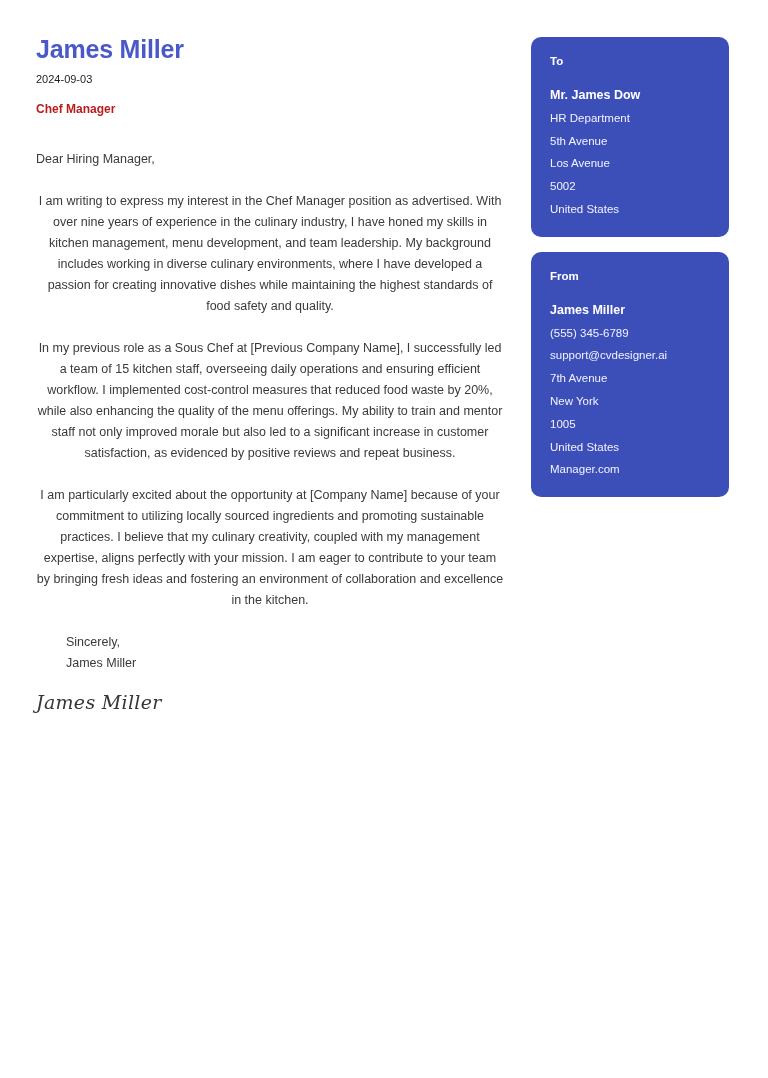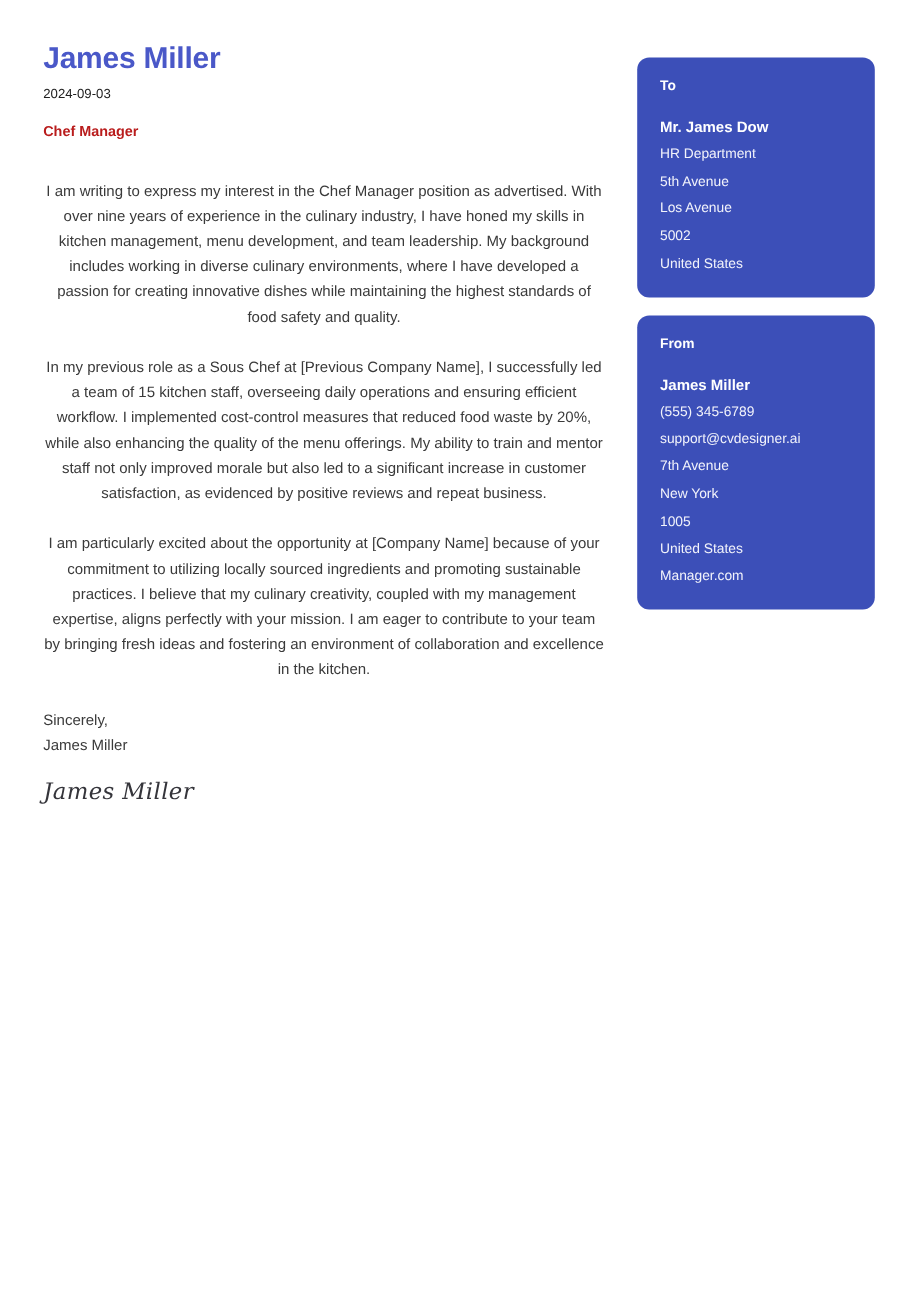--- a/index.html
+++ b/index.html
@@ -67,20 +67,21 @@
   .body-para {
     font-size: 12.5px;
     color: #3a3a3a;
     line-height: 21px;
     margin: 0 0 21px 0;
     text-align: center;
   }
 
   .closing-block {
     margin-top: 0;
+    margin-left: 30px;
   }
   .closing-line {
     font-size: 12.5px;
     color: #3a3a3a;
     line-height: 21px;
     margin: 0;
   }
 
   .signature {
     margin-top: 18px;
@@ -89,21 +90,21 @@
     font-size: 19px;
     color: #35353b;
     line-height: 1.1;
     letter-spacing: 0.3px;
   }
 
   
   .side-col {
     position: absolute;
     left: 531px;
-    top: 48px;
+    top: 37px;
     width: 218px;
   }
 
   .info-card {
     background: #3c4fb8;
     border-radius: 10px;
     padding: 18px 19px 20px 19px;
     box-sizing: border-box;
     width: 198px;
     color: #ffffff;
@@ -146,20 +147,21 @@
 <div class="page">
 
   <div class="letter-col">
 
     <h1 class="applicant-name">James Miller</h1>
 
     <div class="letter-date">2024-09-03</div>
 
     <div class="job-title">Chef Manager</div>
 
+    <p class="salutation">Dear Hiring Manager,</p>
 
     <p class="body-para">I am writing to express my interest in the Chef Manager position as advertised. With over nine years of experience in the culinary industry, I have honed my skills in kitchen management, menu development, and team leadership. My background includes working in diverse culinary environments, where I have developed a passion for creating innovative dishes while maintaining the highest standards of food safety and quality.</p>
 
     <p class="body-para">In my previous role as a Sous Chef at [Previous Company Name], I successfully led a team of 15 kitchen staff, overseeing daily operations and ensuring efficient workflow. I implemented cost-control measures that reduced food waste by 20%, while also enhancing the quality of the menu offerings. My ability to train and mentor staff not only improved morale but also led to a significant increase in customer satisfaction, as evidenced by positive reviews and repeat business.</p>
 
     <p class="body-para">I am particularly excited about the opportunity at [Company Name] because of your commitment to utilizing locally sourced ingredients and promoting sustainable practices. I believe that my culinary creativity, coupled with my management expertise, aligns perfectly with your mission. I am eager to contribute to your team by bringing fresh ideas and fostering an environment of collaboration and excellence in the kitchen.</p>
 
 
     <div class="closing-block">
       <div class="closing-line">Sincerely,</div>

